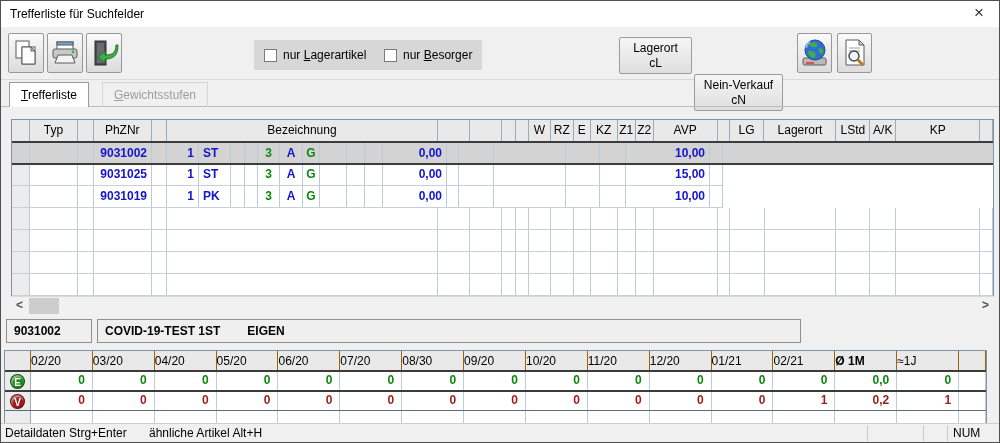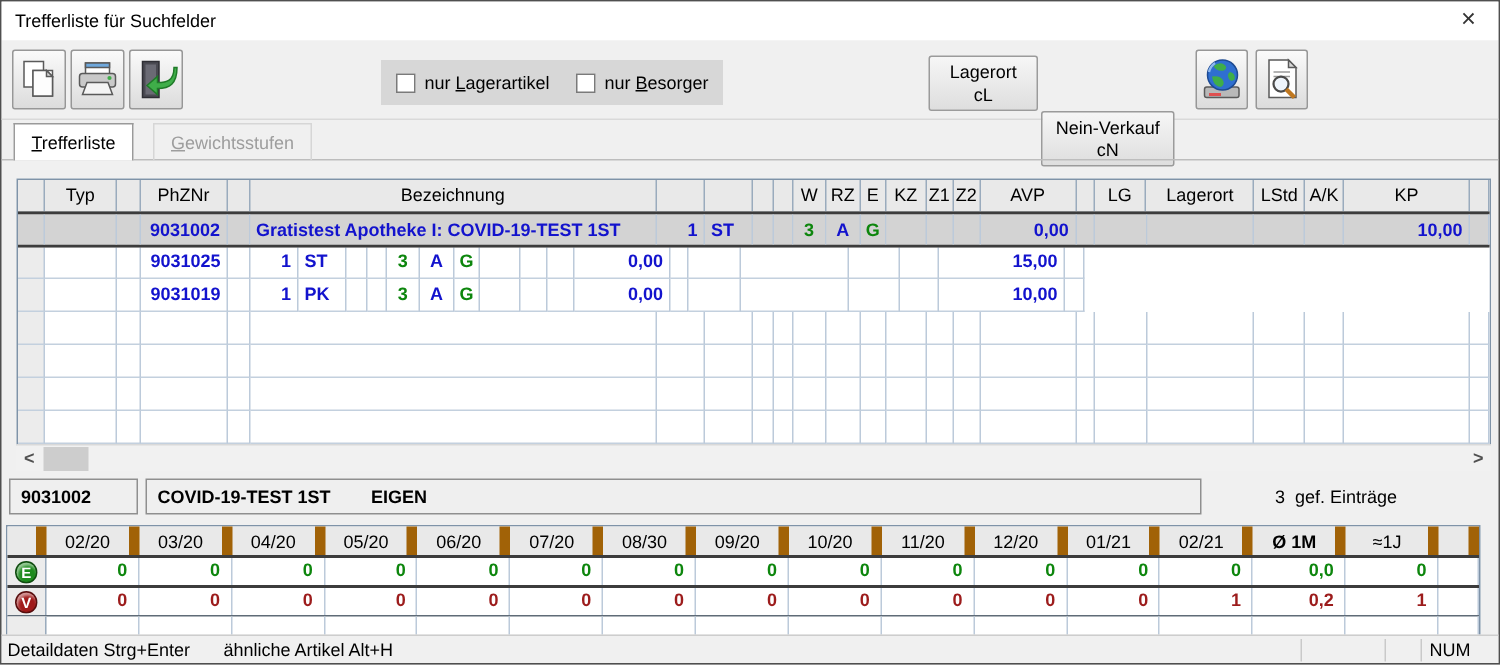--- a/index.html
+++ b/index.html
@@ -47,21 +47,21 @@
   .sbthumb { position:absolute; left:18px; top:1px; width:30px; height:16px; background:#cdcdcd; }
 
   
   .detailbox { position:absolute; top:318px; height:24px; background:#efefef; border:1px solid #8f8f8f; line-height:22px; font-weight:bold; padding:0 7px; white-space:nowrap; overflow:hidden; }
   .gefcount { position:absolute; top:318px; left:849px; line-height:24px; }
   .supplier { margin-left:27px; }
 
   
   .stats { position:absolute; left:3px; top:349px; width:983px; border:1px solid #7f93a8; background:#fff; }
   .sthrow { display:flex; height:21px; background:#e9e9e9; border-bottom:2px solid #3c3c3c; }
-  .sthcell { border-right:7px solid #a16207; text-align:center; line-height:20px; }
+  .sthcell { border-right:1px solid #a16207; text-align:left; line-height:20px; }
   .strow { display:flex; height:18px; }
   .strow.first { border-bottom:2px solid #3c3c3c; height:20px; }
   .strow.second { border-bottom:1px solid #5f6b77; height:19px; }
   .stcell { border-right:1px solid #bccada; text-align:right; padding-right:7px; line-height:17px; font-weight:bold; }
   .sticoncell { display:flex; align-items:center; justify-content:center; background:#ececec; border-right:1px solid #9aabbd; }
   .stball { width:15px; height:15px; border-radius:50%; color:#fff; font-size:10px; font-weight:bold; text-align:center; line-height:15px; border:1px solid rgba(0,0,0,.45); box-shadow:inset 1px 2px 2px rgba(255,255,255,.55); }
   .stempty { display:flex; height:13px; }
   .stempty .stcell { border-bottom:none; }
 
   
@@ -191,21 +191,20 @@
         <div class="hcell" style="width: 26px;">A/K</div>
         <div class="hcell" style="width: 84px;">KP</div>
         <div class="hcell" style="width: 13px;"></div>
       </div>
       <div class="drow sel">
         <div class="dcell  rowhead" style="width: 18px;"></div>
         <div class="dcell " style="width: 48px;"></div>
         <div class="dcell " style="width: 16px;"></div>
         <div class="dcell num blue" style="width: 58px;">9031002</div>
         <div class="dcell " style="width: 15px;"></div>
-        <div class="dcell left blue" style="width: 272px;">Gratistest Apotheke I: COVID-19-TEST 1ST</div>
         <div class="dcell num blue" style="width: 32px;">1</div>
         <div class="dcell left blue" style="width: 32px;">ST</div>
         <div class="dcell " style="width: 14px;"></div>
         <div class="dcell " style="width: 13px;"></div>
         <div class="dcell ctr green" style="width: 22px;">3</div>
         <div class="dcell ctr blue" style="width: 23px;">A</div>
         <div class="dcell ctr green" style="width: 17px;">G</div>
         <div class="dcell " style="width: 27px;"></div>
         <div class="dcell " style="width: 18px;"></div>
         <div class="dcell " style="width: 18px;"></div>
@@ -376,23 +375,20 @@
 
   <div class="hscroll">
     <span class="sbarrow" style="left:0;">&lt;</span>
     <span class="sbthumb"></span>
     <span class="sbarrow" style="right:0;">&gt;</span>
   </div>
 
   <div class="detailbox" style="left:5px; width:86px;">9031002</div>
   <div class="detailbox" style="left:96px; width:704px;">
     <span>COVID-19-TEST 1ST</span><span class="supplier">EIGEN</span>
-  </div>
-  <div class="gefcount">
-    <span>3</span>&nbsp;&nbsp;<span>gef. Einträge</span>
   </div>
 
   <div class="stats" id="stats-table">
       <div class="sthrow">
         <div class="sthcell" style="width: 26px;"></div>
         <div class="sthcell" style="width: 62px;">02/20</div>
         <div class="sthcell" style="width: 62px;">03/20</div>
         <div class="sthcell" style="width: 62px;">04/20</div>
         <div class="sthcell" style="width: 62px;">05/20</div>
         <div class="sthcell" style="width: 62px;">06/20</div>

